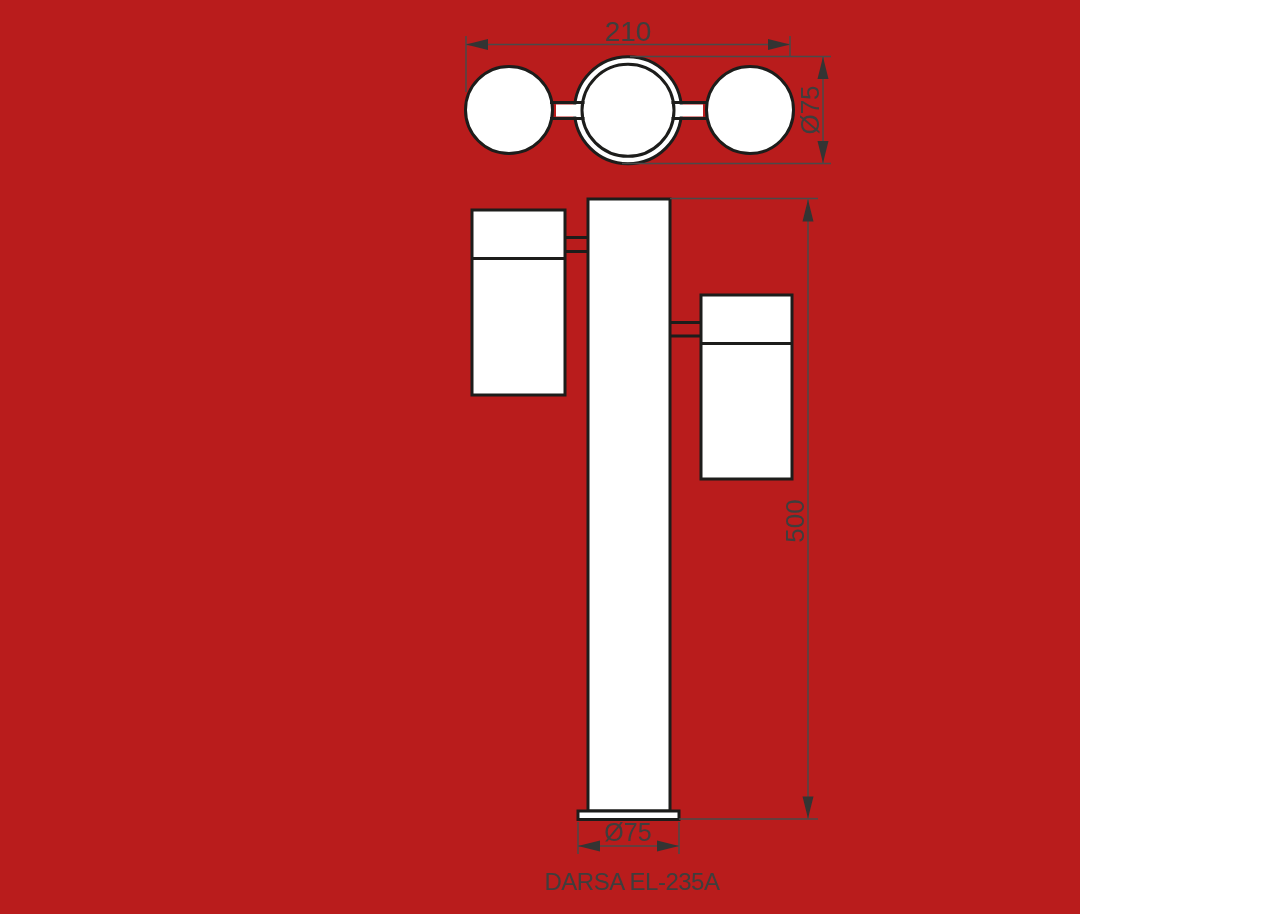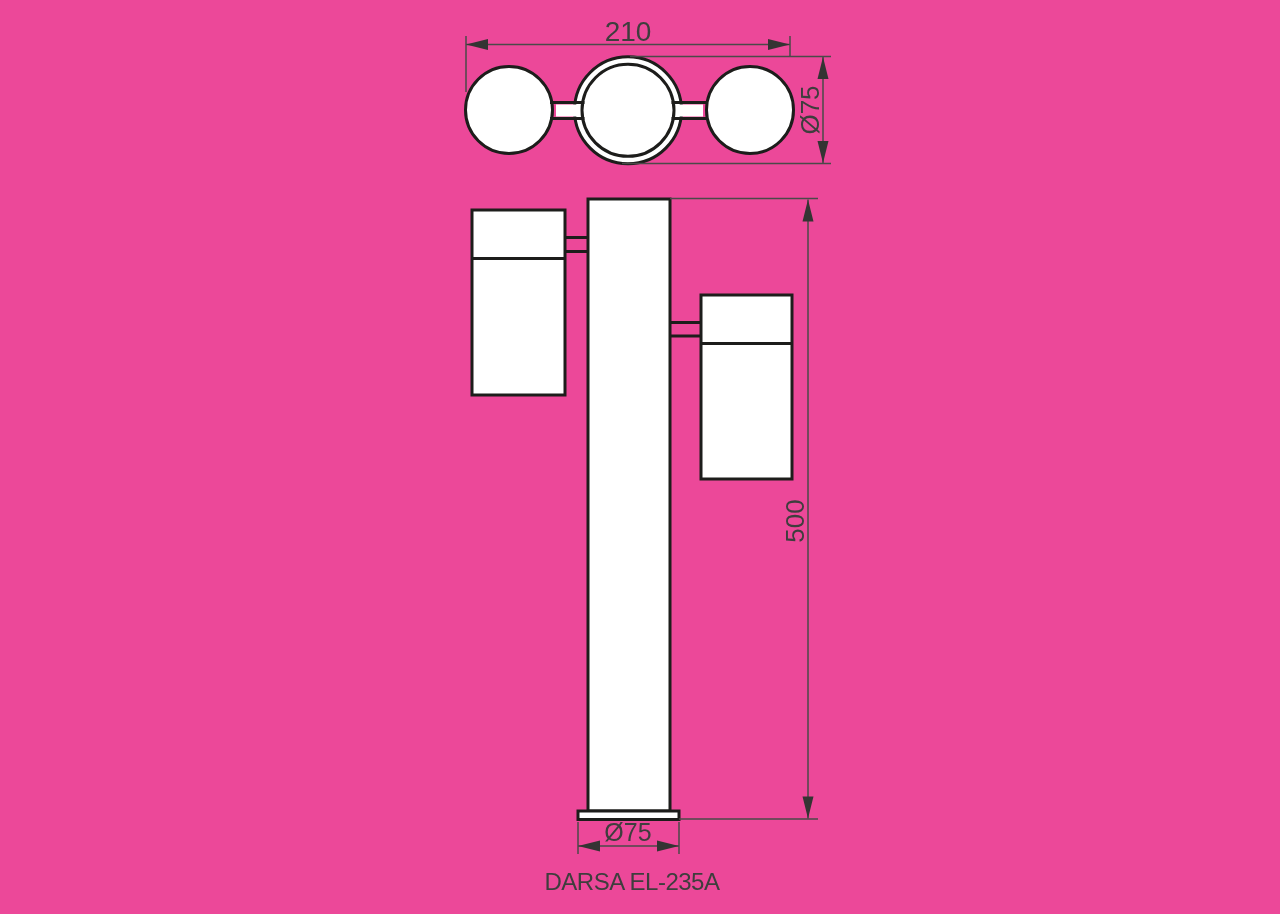--- a/index.html
+++ b/index.html
@@ -2,23 +2,23 @@
 <html><head>
 <meta charset="utf-8">
 <style>
   html, body {
     margin: 0;
     padding: 0;
     background: #ffffff;
   }
   .canvas {
     position: relative;
-    width: 1280px;
+    width: 1080px;
     height: 914px;
-    background: #ec4899;
+    background: #b91c1c;
     overflow: hidden;
     font-family: "Liberation Sans", sans-serif;
     text-align: right;
   }
   svg { display: block; }
   .obj {
     fill: #ffffff;
     stroke: #1d1d1b;
     stroke-width: 3;
   }

